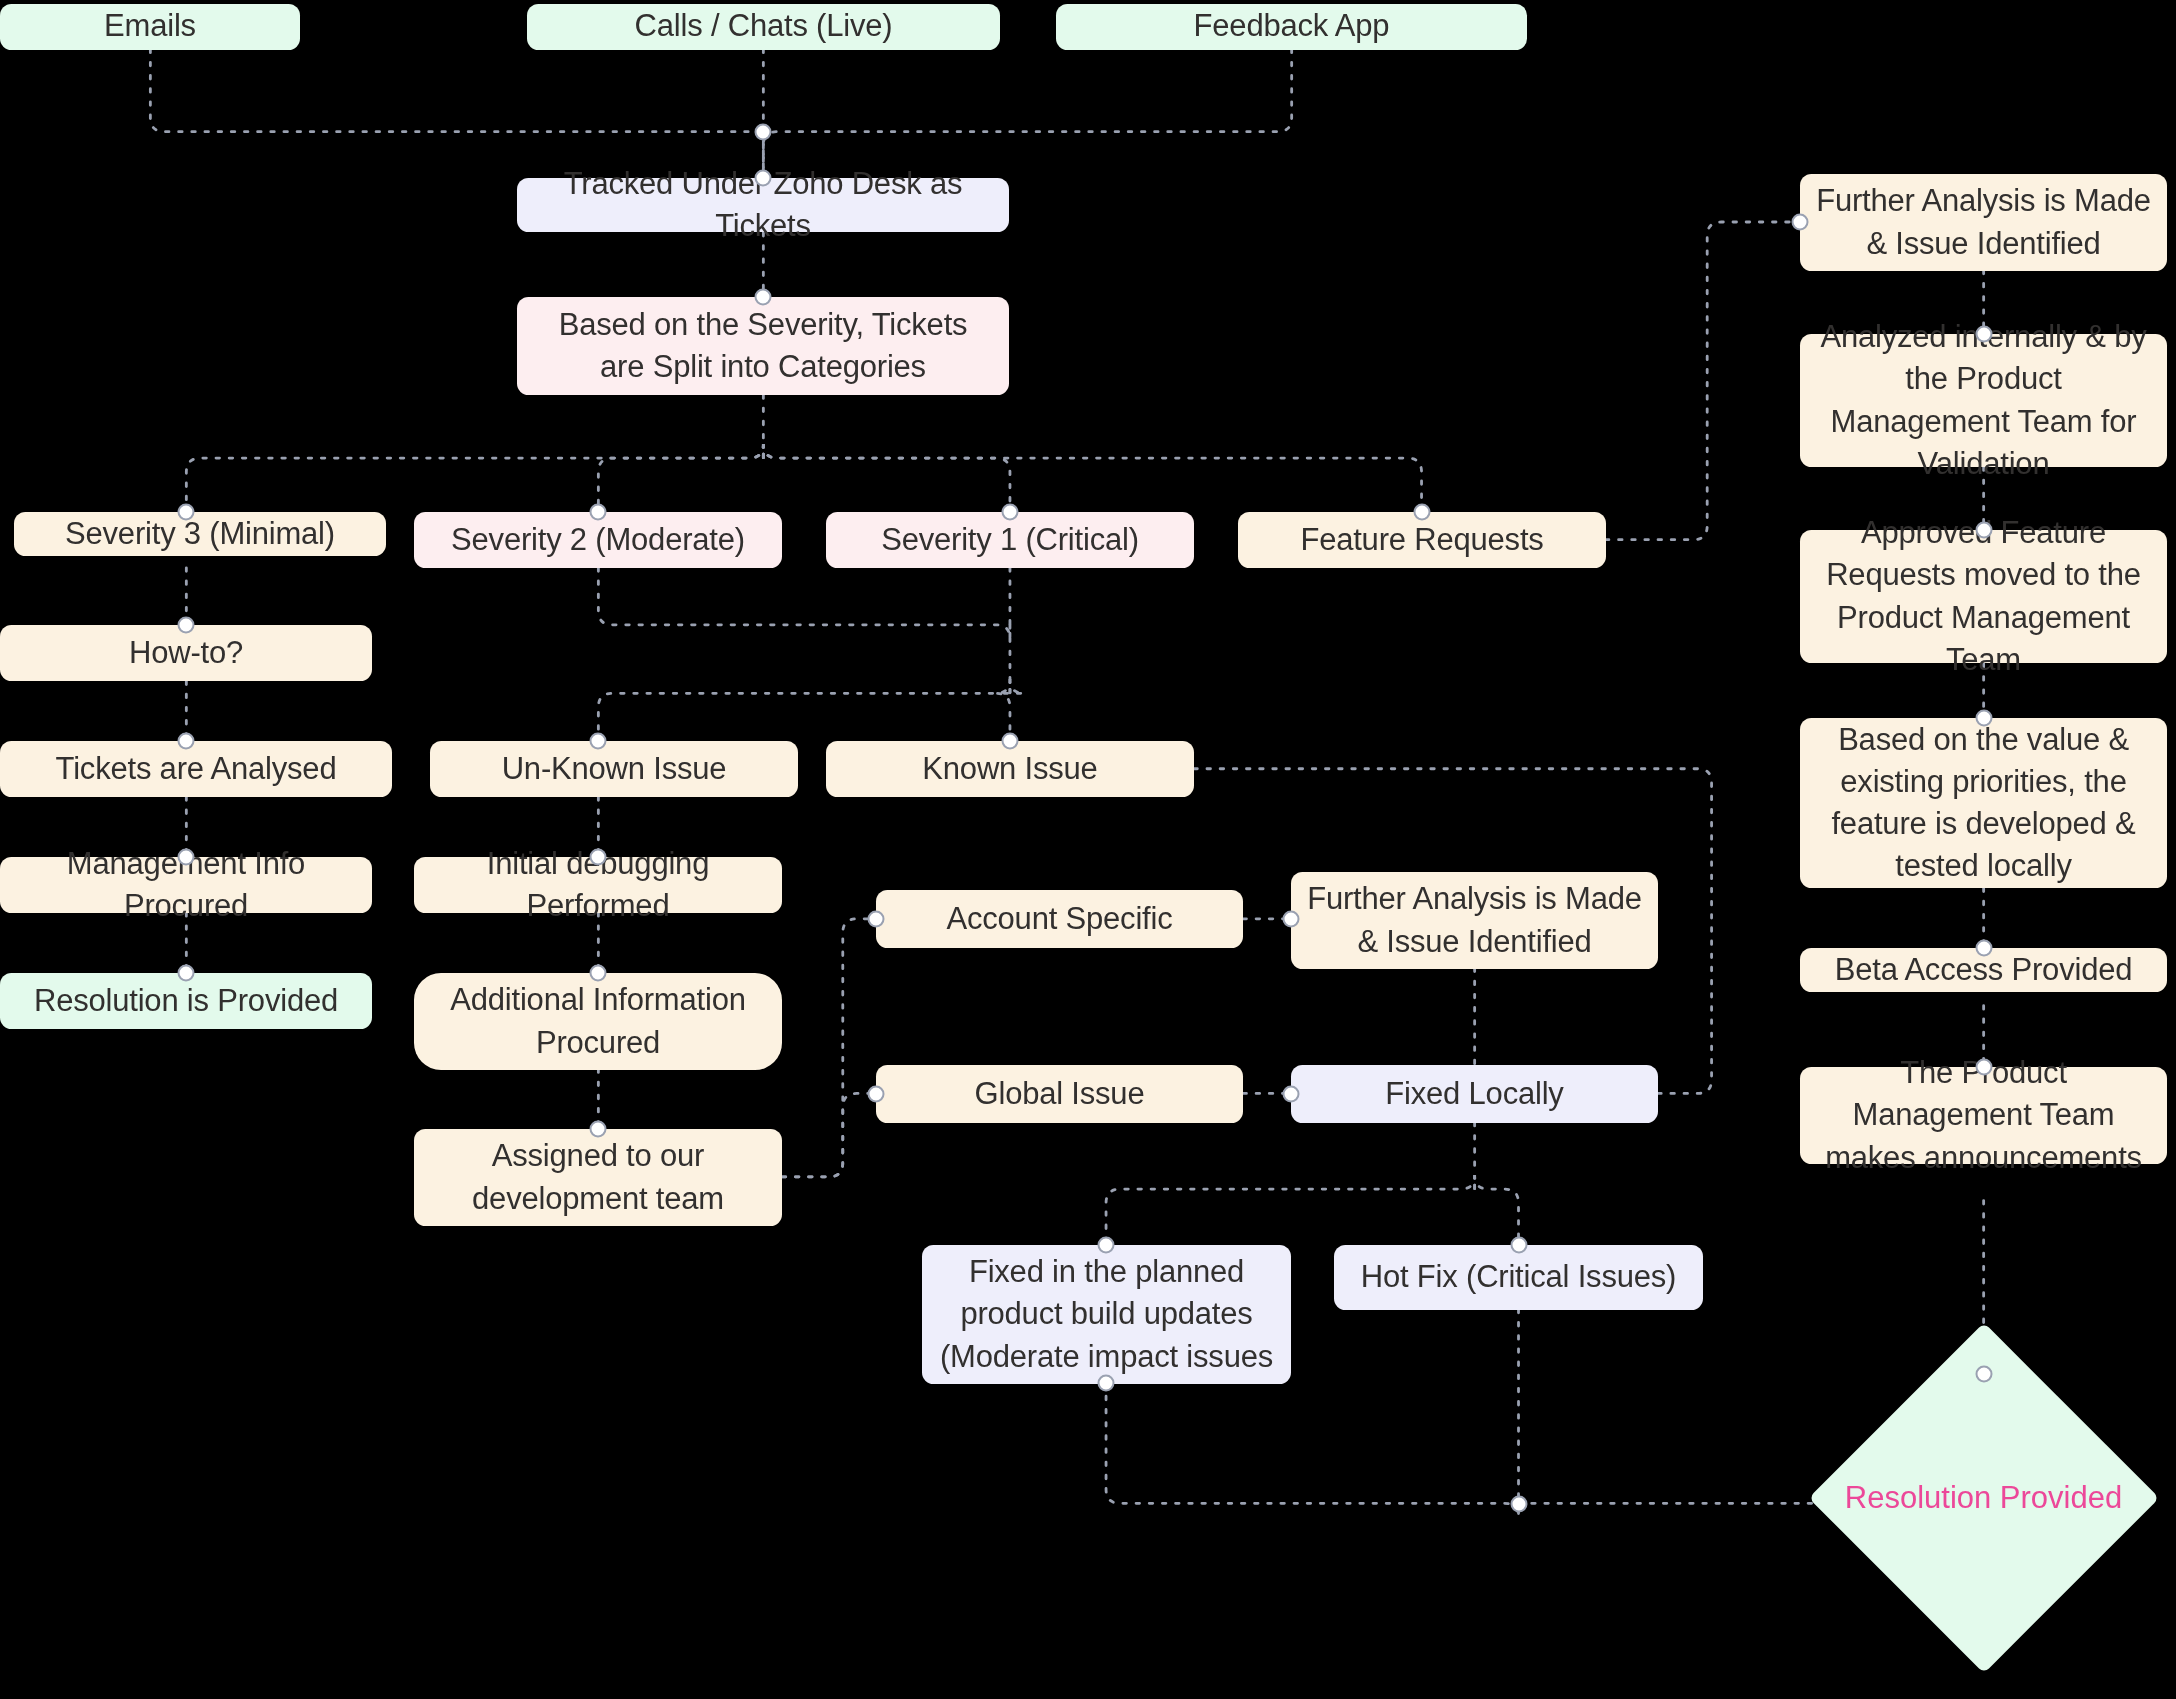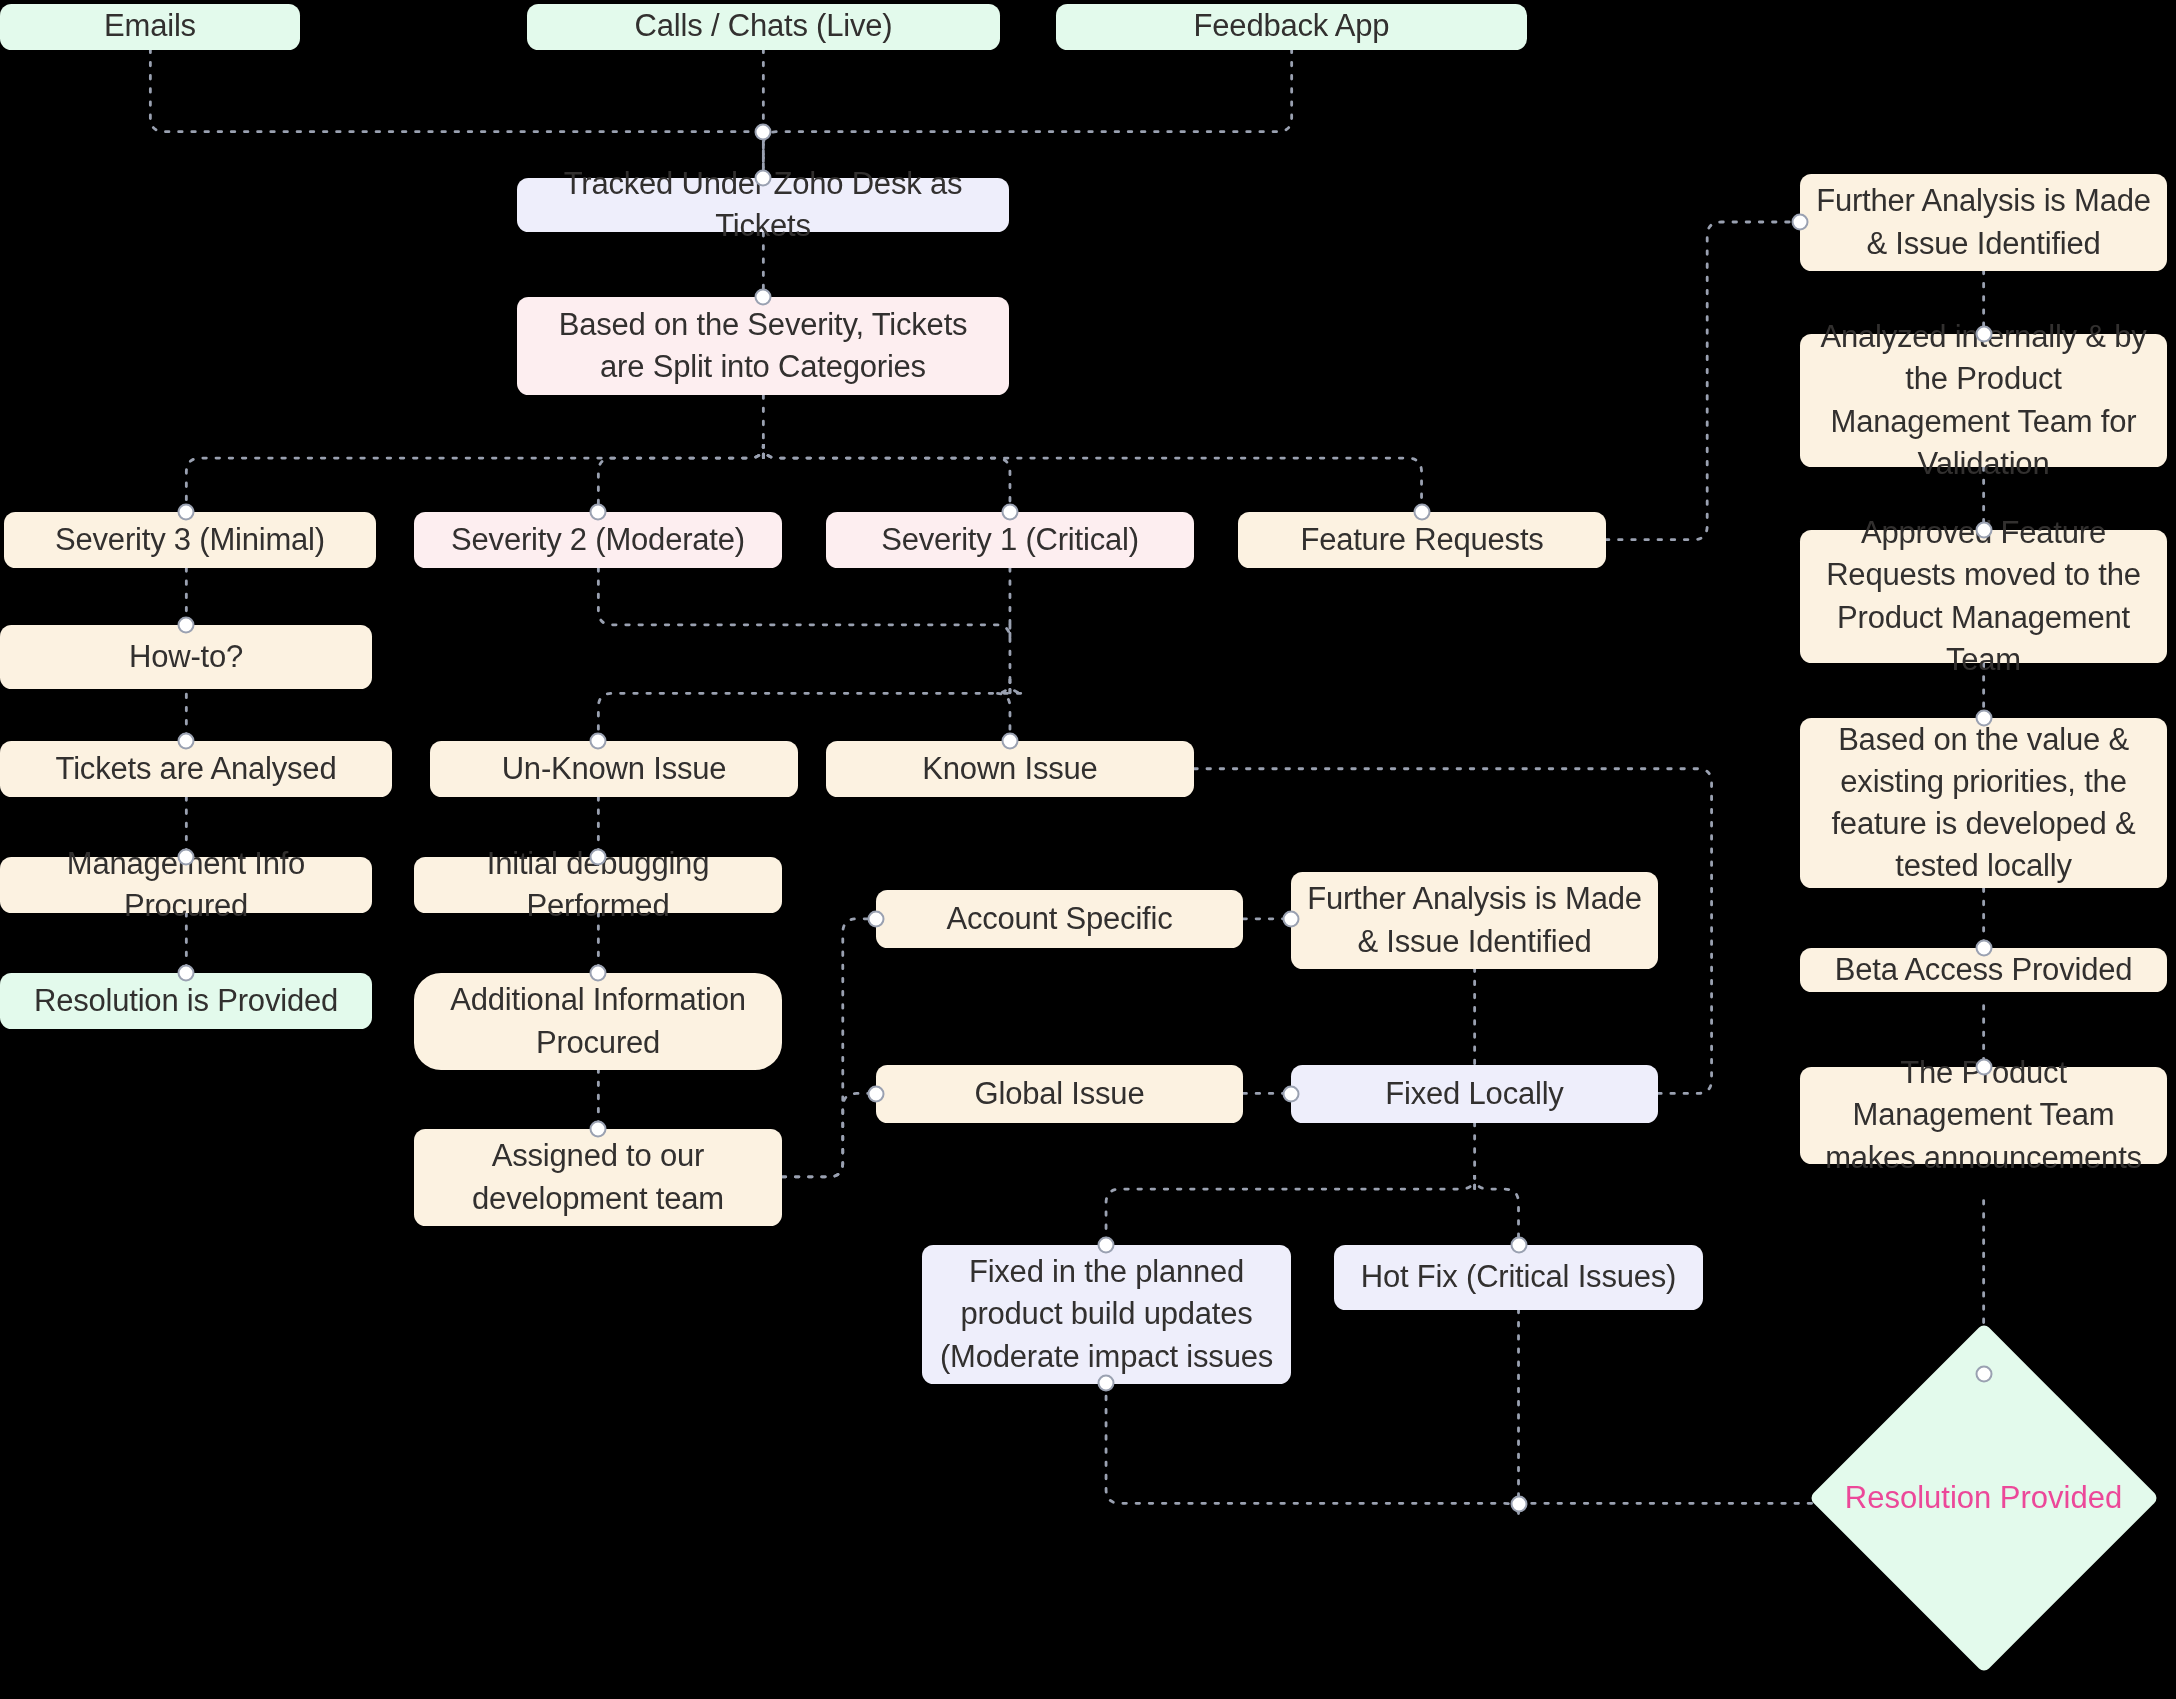--- a/index.html
+++ b/index.html
@@ -91,25 +91,25 @@
       <path d="M 2260 1012 L 2260 1080" fill="none" stroke="#9aa1b1" stroke-width="3.2" stroke-dasharray="4 11" stroke-linecap="round"></path>
       <path d="M 2260 1146 L 2260 1216" fill="none" stroke="#9aa1b1" stroke-width="3.2" stroke-dasharray="4 11" stroke-linecap="round"></path>
       <path d="M 2260 1368 L 2260 1565.5786437626905" fill="none" stroke="#9aa1b1" stroke-width="3.2" stroke-dasharray="4 11" stroke-linecap="round"></path>
     </svg>
   <div id="node-layer">
       <div class="node fill-green" style="left: 0px; top: 3.5px; width: 300px; height: 46px;">Emails</div>
       <div class="node fill-green" style="left: 527px; top: 3.5px; width: 473px; height: 46px;">Calls / Chats (Live)</div>
       <div class="node fill-green" style="left: 1056px; top: 3.5px; width: 471px; height: 46px;">Feedback App</div>
       <div class="node fill-lav" style="left: 517px; top: 178px; width: 492px; height: 54px;">Tracked Under Zoho Desk as Tickets</div>
       <div class="node fill-pink" style="left: 517px; top: 297px; width: 492px; height: 98px;">Based on the Severity, Tickets are Split into Categories</div>
-      <div class="node fill-cream" style="left: 4px; top: 512px; width: 372px; height: 56px;">Severity 3 (Minimal)</div>
+      <div class="node fill-cream" style="left: 14px; top: 512px; width: 372px; height: 44px;">Severity 3 (Minimal)</div>
       <div class="node fill-pink" style="left: 414px; top: 512px; width: 368px; height: 56px;">Severity 2 (Moderate)</div>
       <div class="node fill-pink" style="left: 826px; top: 512px; width: 368px; height: 56px;">Severity 1 (Critical)</div>
       <div class="node fill-cream" style="left: 1238px; top: 512px; width: 368px; height: 56px;">Feature Requests</div>
-      <div class="node fill-cream" style="left: 0px; top: 625px; width: 372px; height: 64px;">How-to?</div>
+      <div class="node fill-cream" style="left: 0px; top: 625px; width: 372px; height: 56px;">How-to?</div>
       <div class="node fill-cream" style="left: 0px; top: 741px; width: 392px; height: 56px;">Tickets are Analysed</div>
       <div class="node fill-cream" style="left: 0px; top: 857px; width: 372px; height: 56px;">Management Info Procured</div>
       <div class="node fill-green" style="left: 0px; top: 973px; width: 372px; height: 56px;">Resolution is Provided</div>
       <div class="node fill-cream" style="left: 414px; top: 741px; width: 368px; height: 56px; margin-left: 16px;">Un-Known Issue</div>
       <div class="node fill-cream" style="left: 826px; top: 741px; width: 368px; height: 56px;">Known Issue</div>
       <div class="node fill-cream" style="left: 414px; top: 857px; width: 368px; height: 56px;">Initial debugging Performed</div>
       <div class="node fill-cream" style="left: 414px; top: 973px; width: 368px; height: 97px; border-radius: 27px;">Additional Information Procured</div>
       <div class="node fill-cream" style="left: 414px; top: 1129px; width: 368px; height: 97px;">Assigned to our development team</div>
       <div class="node fill-cream" style="left: 876px; top: 890px; width: 367px; height: 58px;">Account Specific</div>
       <div class="node fill-cream" style="left: 1291px; top: 872px; width: 367px; height: 97px;">Further Analysis is Made &amp; Issue Identified</div>

